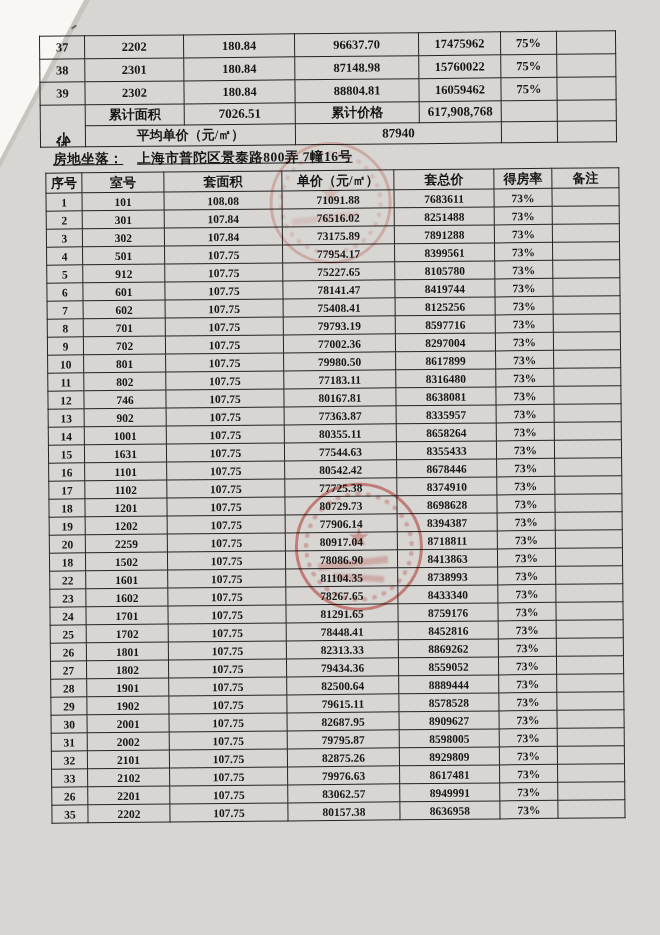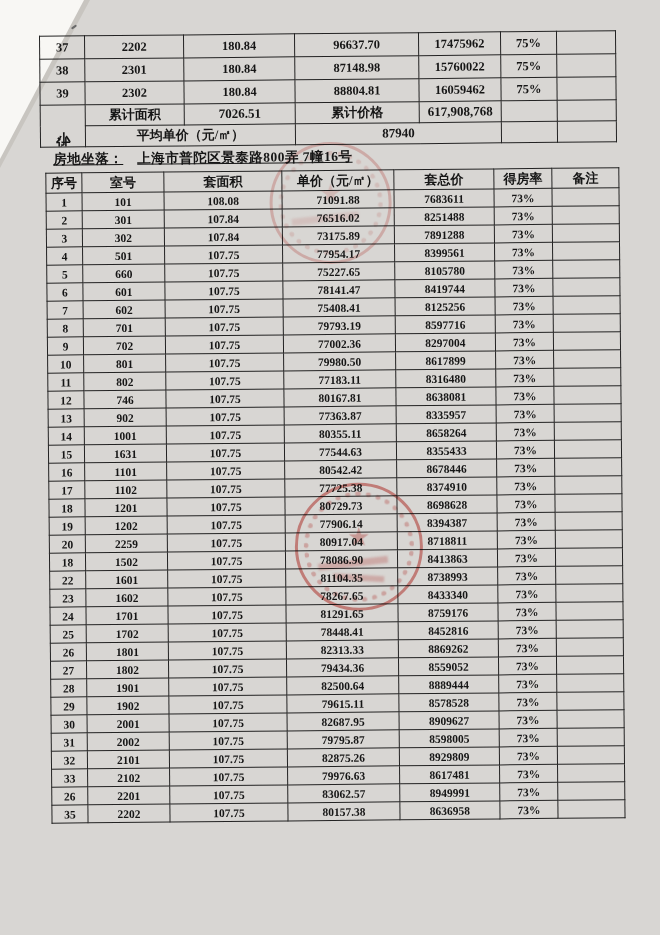--- a/index.html
+++ b/index.html
@@ -189,21 +189,21 @@
             <td>4</td>
             <td>501</td>
             <td>107.75</td>
             <td>77954.17</td>
             <td>8399561</td>
             <td>73%</td>
             <td></td>
           </tr>
           <tr>
             <td>5</td>
-            <td>660</td>
+            <td>912</td>
             <td>107.75</td>
             <td>75227.65</td>
             <td>8105780</td>
             <td>73%</td>
             <td></td>
           </tr>
           <tr>
             <td>6</td>
             <td>601</td>
             <td>107.75</td>

